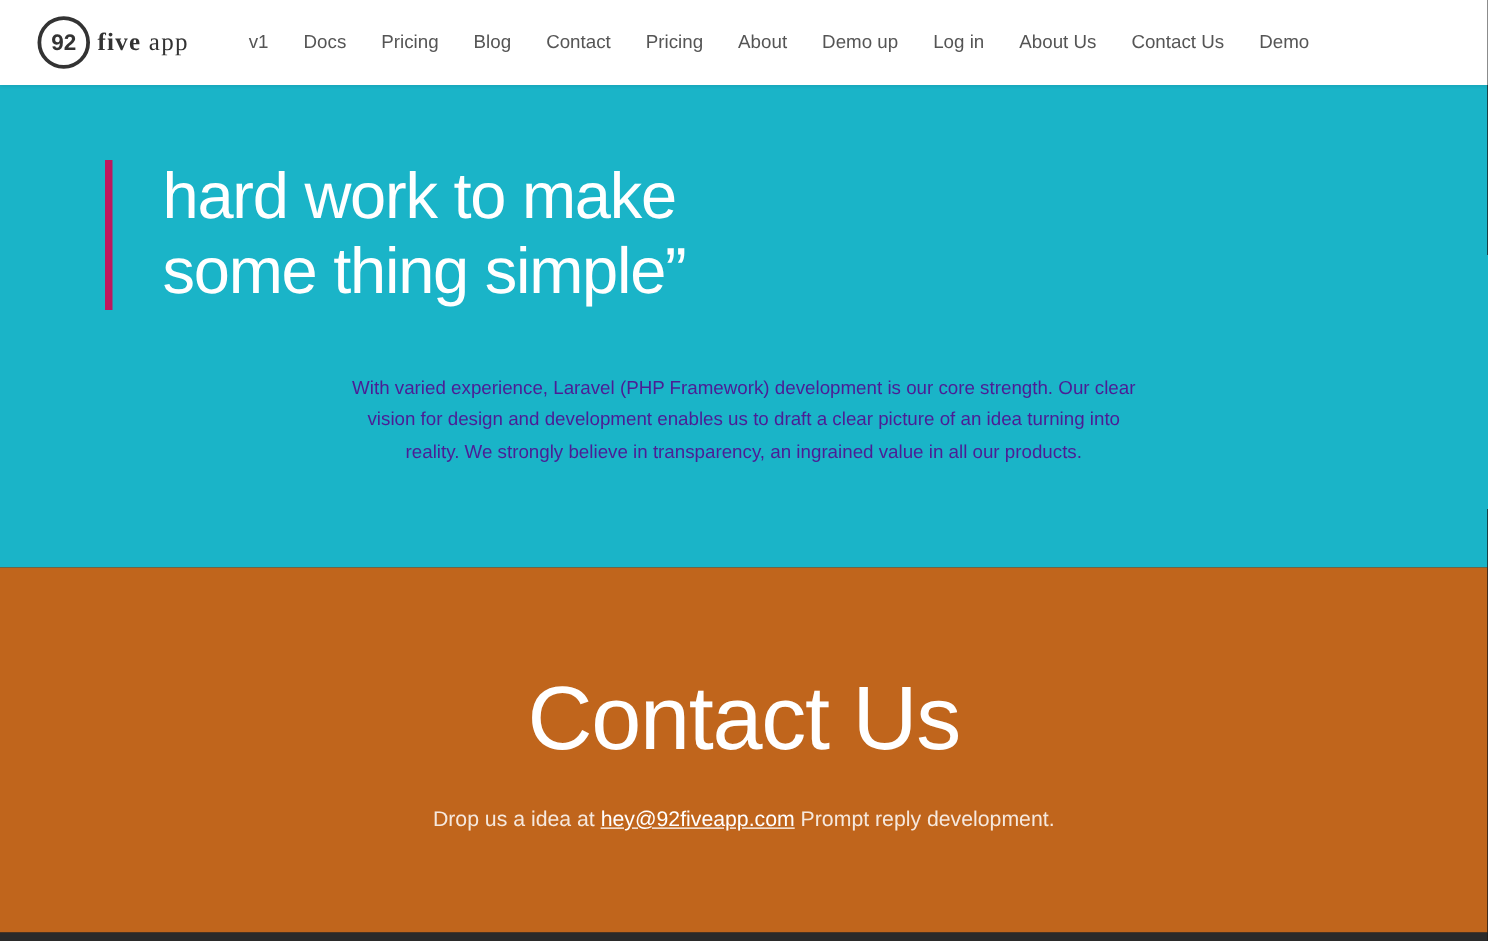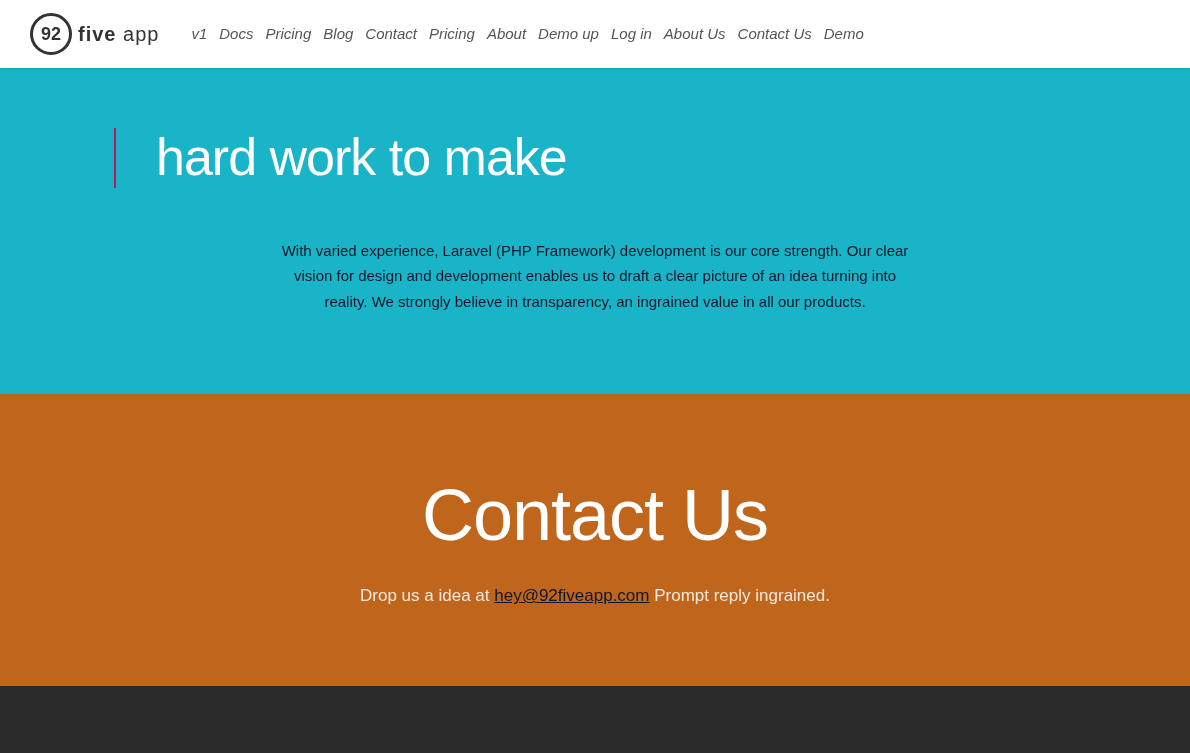--- a/index.html
+++ b/index.html
@@ -13,41 +13,40 @@
       height: 68px;
       display: flex;
       align-items: center;
       padding: 0 30px;
       z-index: 100;
       box-shadow: 0 1px 3px rgba(0,0,0,0.1);
     }
     .nav-logo {
       display: flex;
       align-items: center;
-      margin-right: 32px;
+      margin-right: 48px;
       text-decoration: none;
     }
     .logo-circle {
       width: 42px; height: 42px;
       border: 3px solid #333;
       border-radius: 50%;
       display: flex; align-items: center; justify-content: center;
       font-size: 18px; font-weight: 900; color: #333;
       margin-right: 6px;
     }
     .logo-text {
-      font-size: 20px; font-weight: 300; color: #333; letter-spacing: 1px;
+      font-size: 20px; font-weight: 300; color: #333; letter-spacing: 1px; font-family: Liberation Serif, serif;
     }
     .logo-text strong { font-weight: 700; }
     .nav-links {
       display: flex;
       align-items: flex-start;
-      gap: 12px;
+      gap: 28px;
       list-style: none;
-      font-style: italic;
     }
     .nav-links a {
       text-decoration: none;
       color: #555;
       font-size: 15px;
       font-weight: 400;
     }
 
     
     .hero-section {
@@ -55,35 +54,35 @@
       background: #1ab4c8;
       padding: 60px 0 80px 0;
       display: flex;
       flex-direction: column;
       align-items: center;
     }
     .hero-quote-block {
       max-width: 900px;
       width: 100%;
       padding: 0 40px;
-      border-left: 2px solid #be185d;
-      margin-left: 114px;
+      border-left: 6px solid #be185d;
+      margin-left: 84px;
       align-self: flex-start;
     }
     .hero-quote-text {
       font-size: 52px;
       font-weight: 300;
       color: #fff;
       line-height: 1.15;
       letter-spacing: -1px;
     }
     .hero-description {
       max-width: 680px;
       text-align: center;
-      color: #0f172a;
+      color: #4c1d95;
       font-size: 15px;
       line-height: 1.7;
       margin-top: 50px;
       padding: 0 20px;
     }
 
     
     .contact-section {
       background: #c0651c;
       padding: 80px 20px;
@@ -94,21 +93,21 @@
       font-weight: 300;
       color: #fff;
       letter-spacing: -1px;
       margin-bottom: 30px;
     }
     .contact-subtitle {
       font-size: 17px;
       color: rgba(255,255,255,0.85);
     }
     .contact-subtitle a {
-      color: #0f172a;
+      color: #ffffff;
       text-decoration: underline;
     }
 
     
     footer {
       background: #2a2a2a;
       padding: 60px 60px 40px 60px;
     }
   </style>
 </head>
@@ -136,29 +135,30 @@
     <li><a href="#">About Us</a></li>
     <li><a href="#">Contact Us</a></li>
     <li><a href="#">Demo</a></li>
   </ul>
 </nav>
 
 <section class="hero-section">
   <div class="hero-quote-block">
     <div class="hero-quote-text">
       <div>hard work to make</div>
+      <div>some thing simple”</div>
     </div>
   </div>
   <p class="hero-description">With varied experience, Laravel (PHP Framework) development is our core strength. Our clear vision for design and development enables us to draft a clear picture of an idea turning into reality. We strongly believe in transparency, an ingrained value in all our products.</p>
 </section>
 
 <section class="contact-section">
   <h2 class="contact-title">Contact Us</h2>
   <p class="contact-subtitle">
-    <span>Drop us a idea at </span><a href="mailto:hey@92fiveapp.com">hey@92fiveapp.com</a><span> Prompt reply ingrained.</span>
+    <span>Drop us a idea at </span><a href="mailto:hey@92fiveapp.com">hey@92fiveapp.com</a><span> Prompt reply development.</span>
   </p>
 </section>
 
 <footer>
   
 
   
 </footer>
 
 </body></html>

